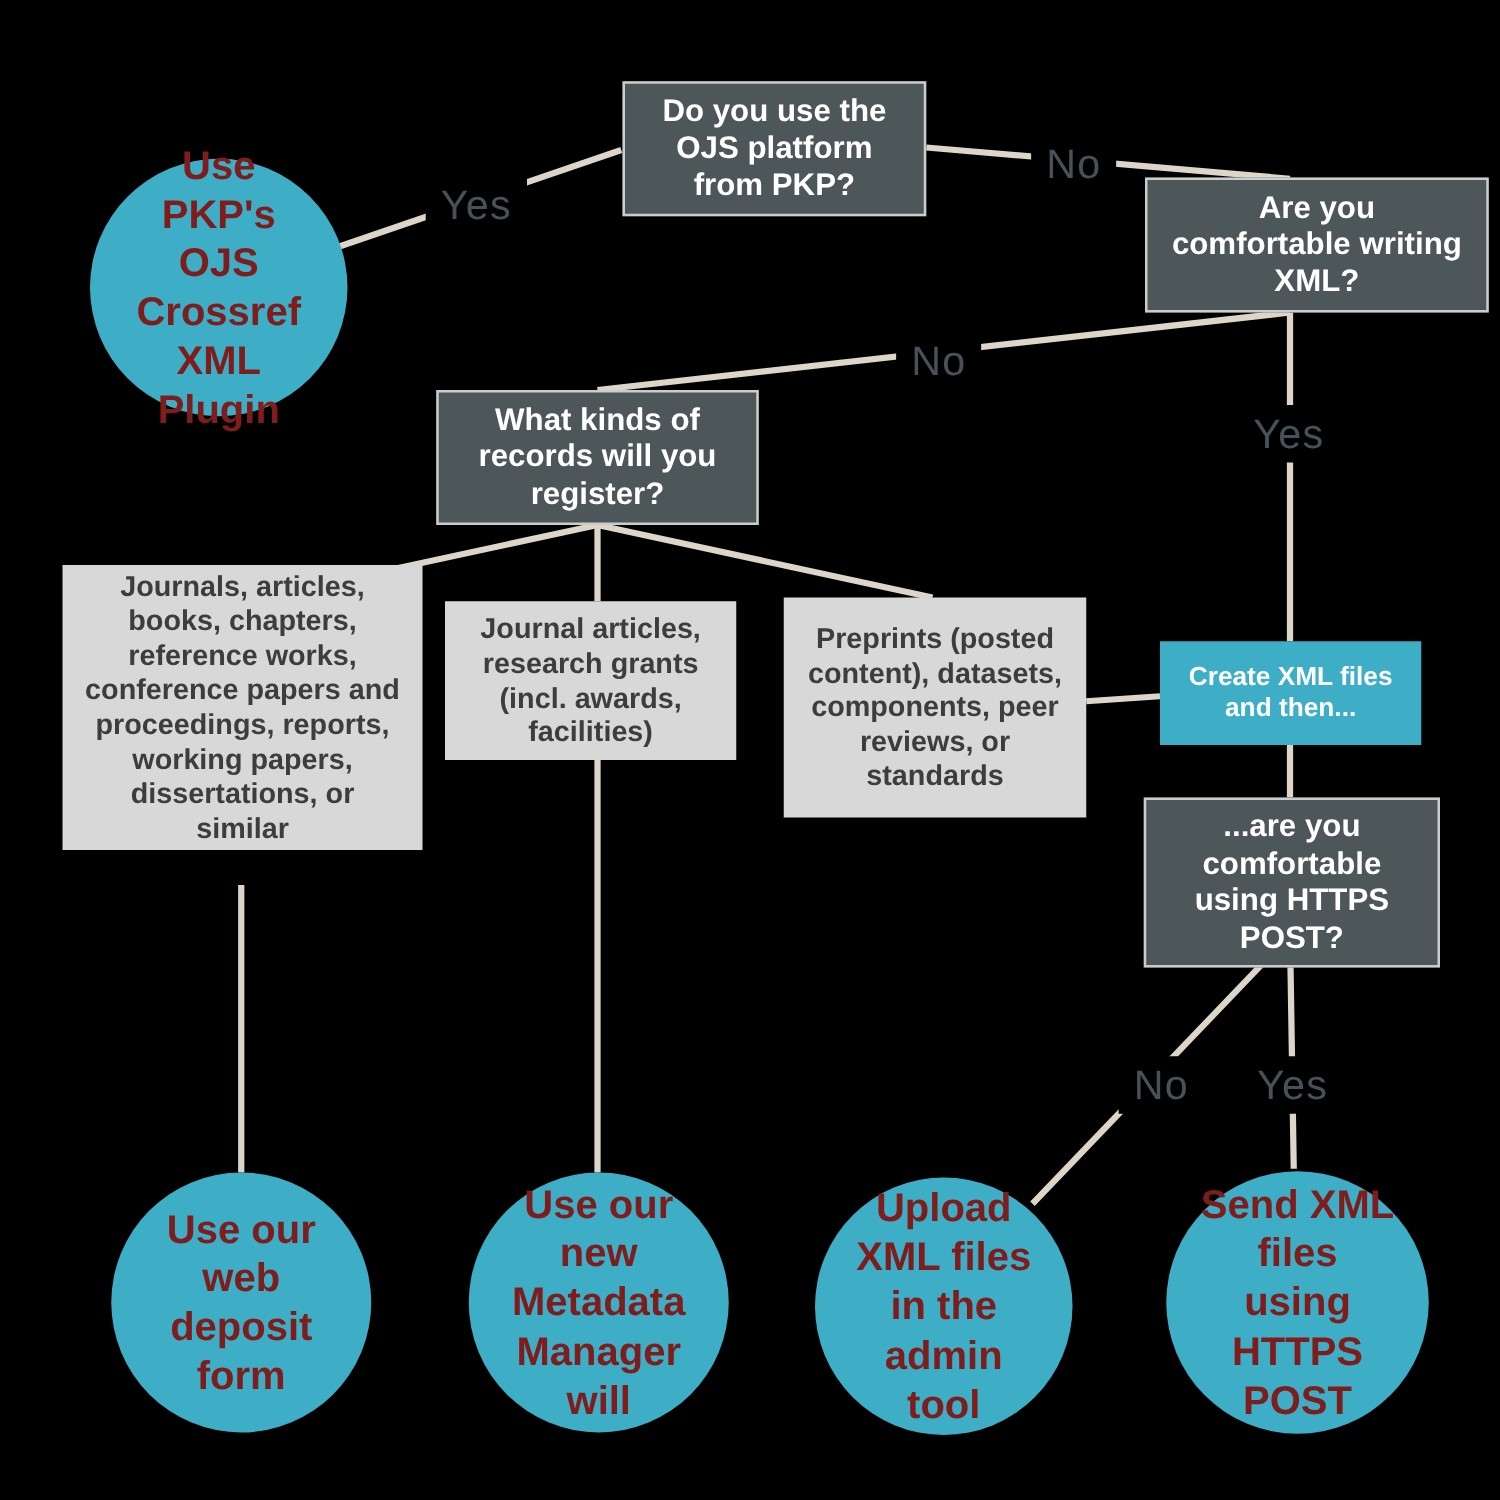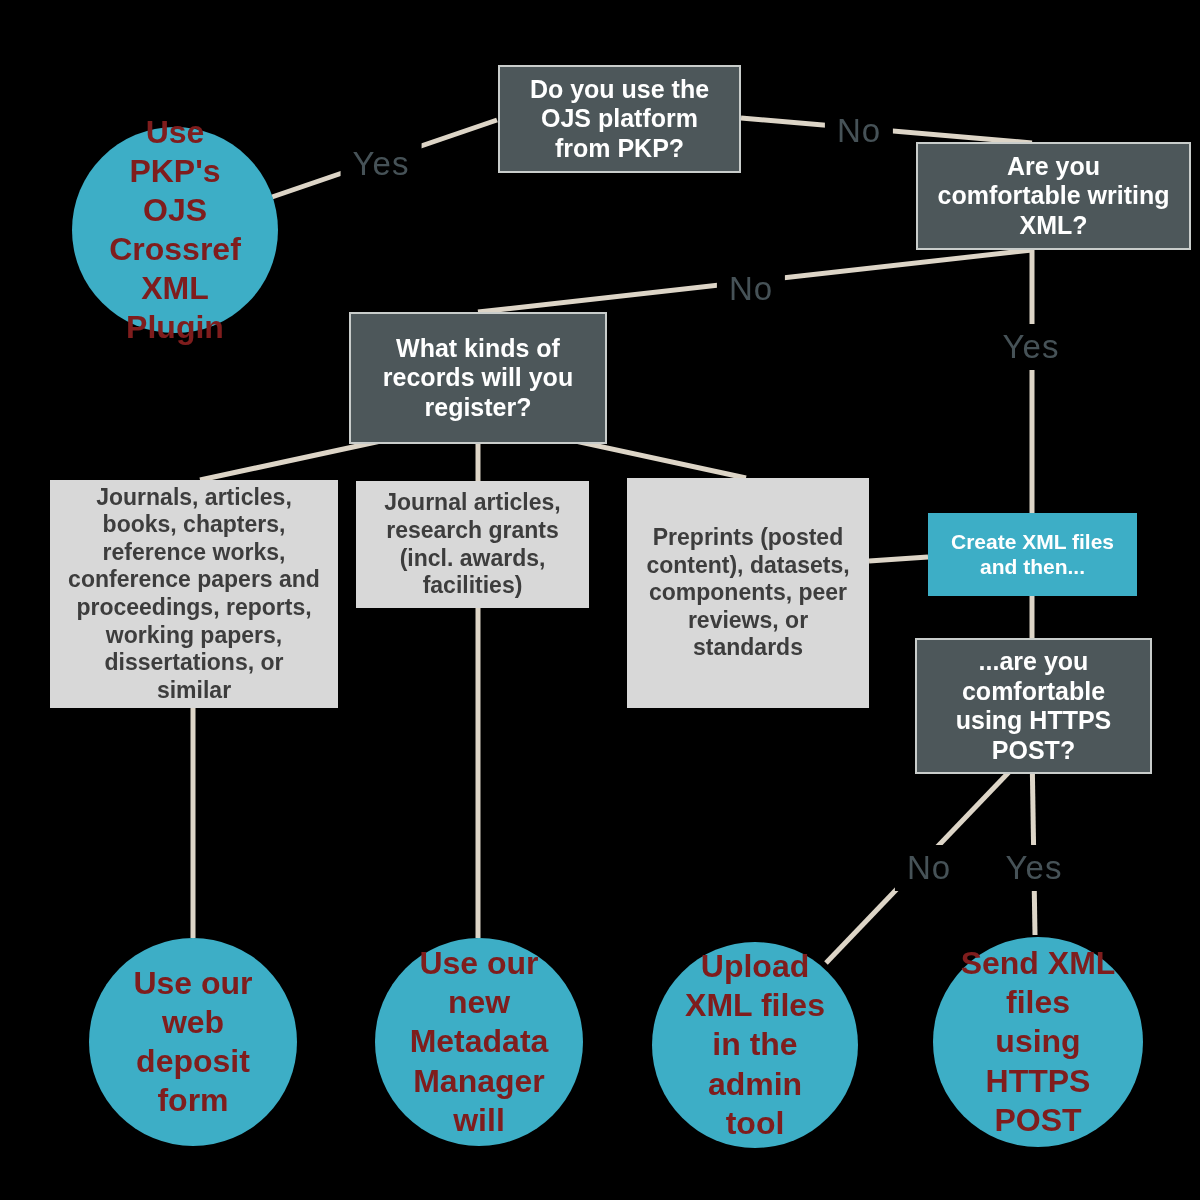--- a/index.html
+++ b/index.html
@@ -97,41 +97,41 @@
   </svg>
 
   <div class="node dark" style="left:498px;top:65px;width:243px;height:108px">
     <span>Do you use the OJS platform from PKP?</span>
   </div>
 
   <div class="node dark" style="left:916px;top:142px;width:275px;height:108px">
     <span>Are you comfortable writing XML?</span>
   </div>
 
-  <div class="node dark" style="left:349px;top:312px;width:258px;height:132px">
+  <div class="node dark" style="left:349px;top:312px;width:258px;height:108px">
     <span>What kinds of records will you register?</span>
   </div>
 
   <div class="node dark" style="left:915px;top:638px;width:237px;height:136px">
     <span>...are you comfortable using HTTPS POST?</span>
   </div>
 
   <div class="node teal-box" style="left:928px;top:513px;width:209px;height:83px">
     <span>Create XML files and then...</span>
   </div>
 
-  <div class="node record" style="left:50px;top:480px;width:288px;height:228px">
+  <div class="node record" style="left:50px;top:452px;width:288px;height:228px">
     <span>Journals, articles, books, chapters, reference works, conference papers and proceedings, reports, working papers,  dissertations, or similar</span>
   </div>
 
   <div class="node record" style="left:356px;top:481px;width:233px;height:127px">
     <span>Journal articles, research grants (incl. awards, facilities)</span>
   </div>
 
-  <div class="node record" style="left:627px;top:478px;width:242px;height:230px">
+  <div class="node record" style="left:627px;top:478px;width:242px;height:176px">
     <span>Preprints (posted content), datasets, components, peer reviews, or standards</span>
   </div>
 
   <div class="node circle" style="left:72px;top:127px;width:206px;height:206px">
     <span>Use PKP's OJS Crossref XML Plugin</span>
   </div>
 
   <div class="node circle" style="left:89px;top:938px;width:208px;height:208px">
     <span>Use our web deposit form</span>
   </div>

